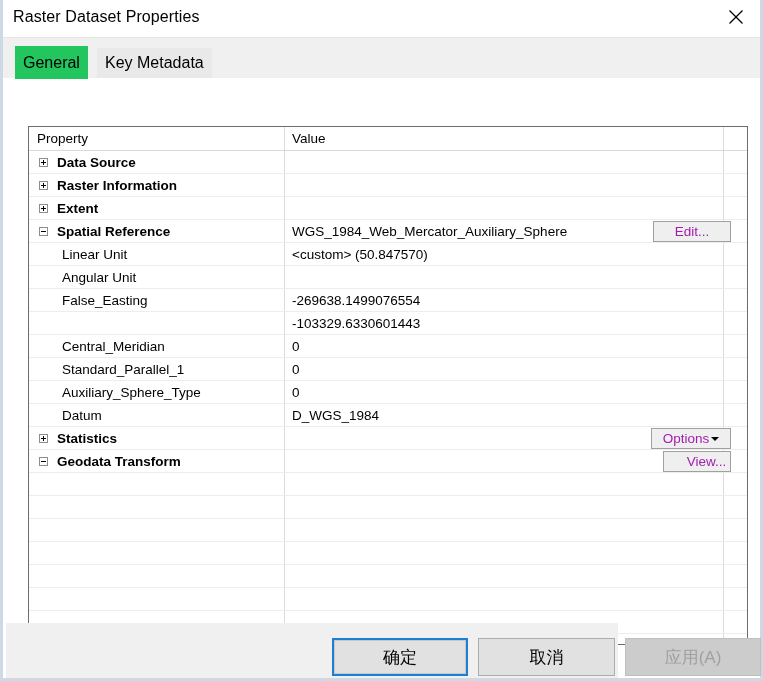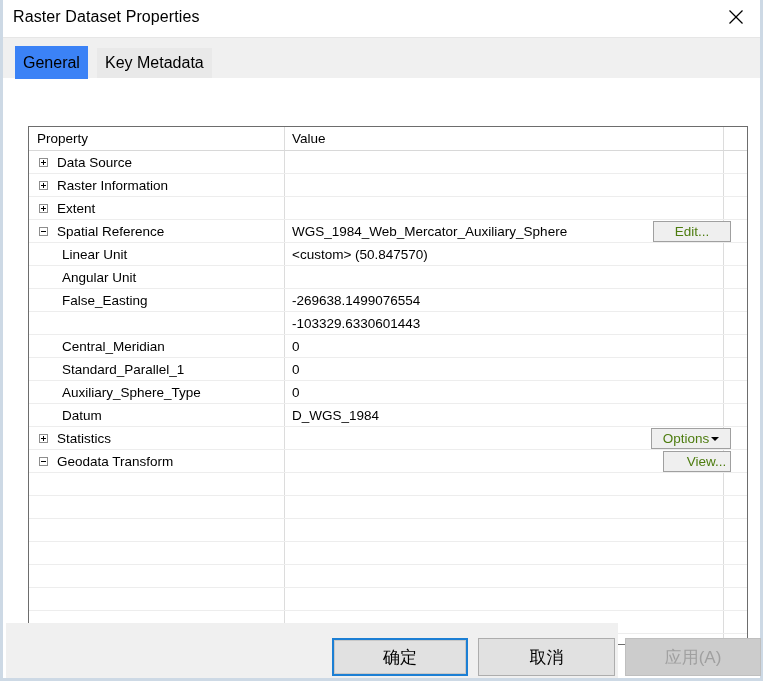--- a/index.html
+++ b/index.html
@@ -77,21 +77,21 @@
     box-sizing: border-box;
     display: flex;
     align-items: center;
     justify-content: center;
     font-size: 16px;
     padding: 0 8px;
     cursor: default;
     color: #000;
   }
   .tab.selected {
-    background: #3b82f6;
+    background: #22c55e;
     left: 12px;
     top: 8px;
     height: 33px;
     z-index: 3;
   }
   .tab.unselected {
     background: #e9e9e9;
     left: 94px;
     top: 10px;
     height: 30px;
@@ -169,21 +169,21 @@
     left: 256px;
     top: 0;
     width: 438px;
     height: 100%;
     overflow: hidden;
     padding-left: 7px;
     box-sizing: border-box;
     font-size: 13.5px;
   }
   .cell-prop.indent { padding-left: 33px; }
-  .cell-prop.group { padding-left: 28px; font-weight: normal; }
+  .cell-prop.group { padding-left: 28px; font-weight: bold; }
   .cell-prop.head { padding-left: 8px; }
 
   
   .expander {
     position: absolute;
     left: 10px;
     top: 7px;
     width: 9px;
     height: 9px;
     border: 1px solid #8d8d8d;
@@ -214,21 +214,21 @@
   .grid-btn {
     position: absolute;
     background: #efefef;
     border: 1px solid #a0a0a0;
     box-sizing: border-box;
     font-size: 13.5px;
     line-height: 19px;
     text-align: center;
     height: 21px;
     cursor: pointer;
-    color: #4d7c0f;
+    color: #a21caf;
     z-index: 5;
   }
   #btn-edit { right: 16px; top: 1px; width: 78px; }
   #btn-options { right: 16px; top: 1px; width: 80px; text-align: center; }
   #btn-view { right: 16px; top: 1px; width: 68px; padding-left: 19px; }
   .caret {
     display: inline-block;
     width: 0; height: 0;
     border-left: 4px solid transparent;
     border-right: 4px solid transparent;

